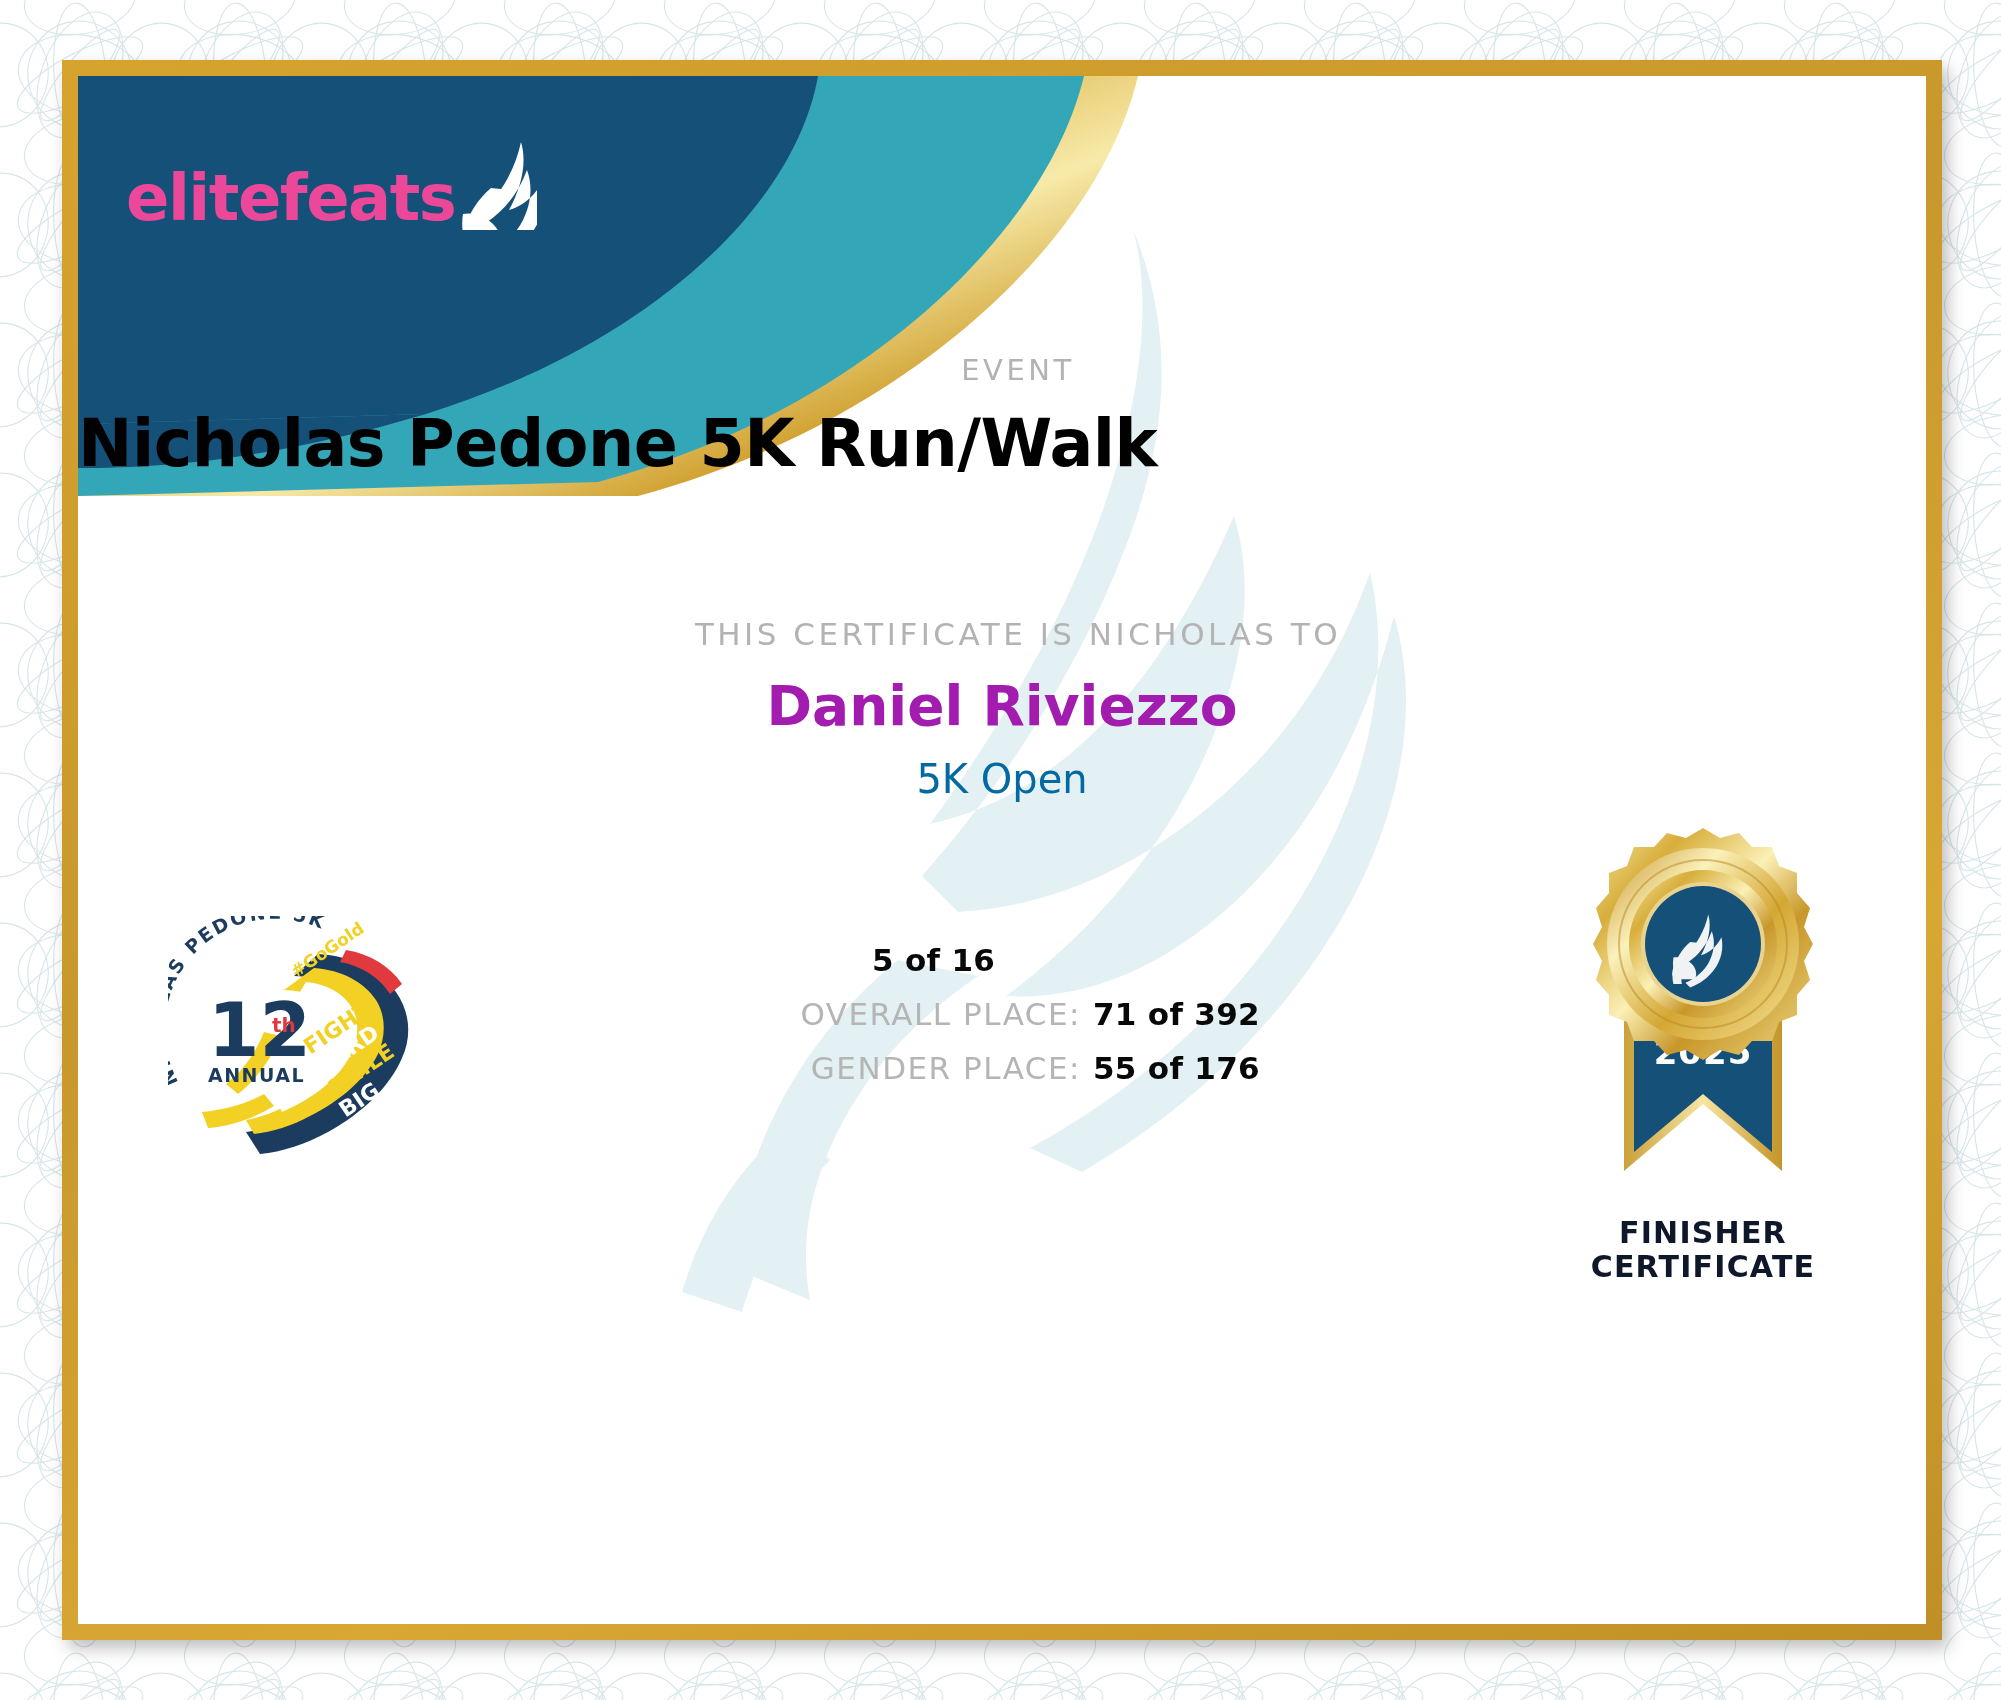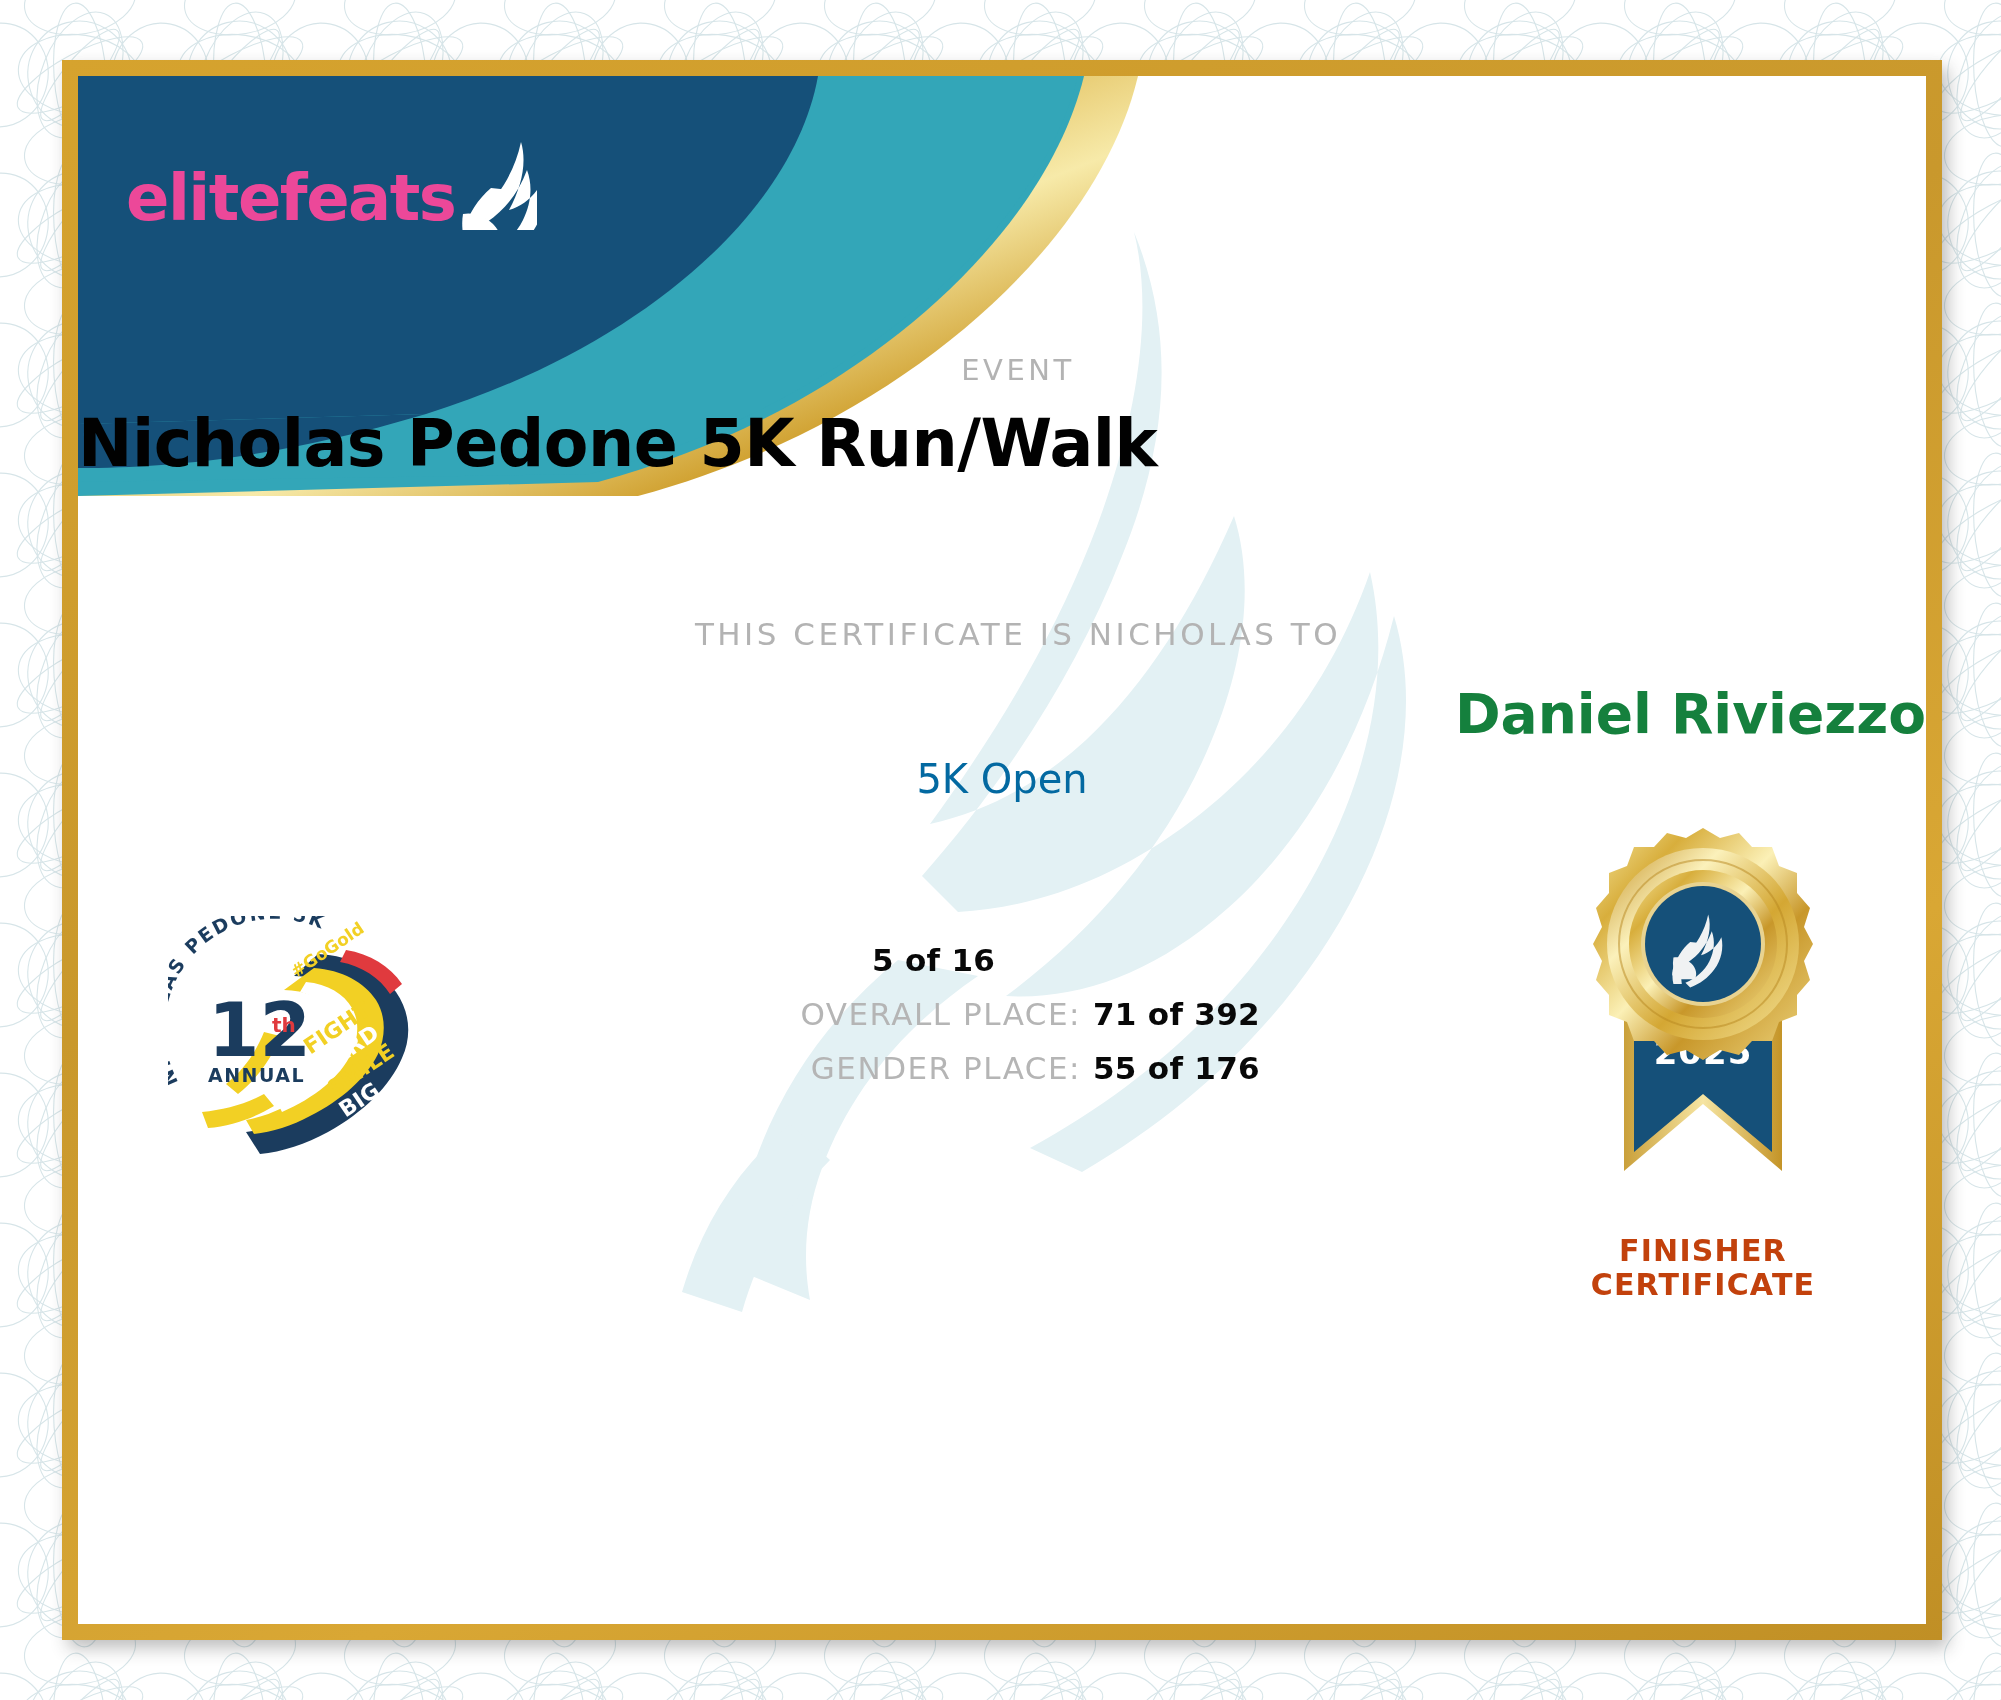--- a/index.html
+++ b/index.html
@@ -134,27 +134,26 @@
     left: 0;
     right: 0;
     top: 540px;
     font-size: 31px;
   }
   #recipient-name {
     position: absolute;
     left: 0;
     right: 0;
     top: 598px;
-    text-align: right;
+    text-align: center;
     font-family: "DejaVu Sans", sans-serif;
     font-size: 55px;
     font-weight: 700;
-    color: #15803d;
+    color: #a21caf;
     letter-spacing: 0px;
-    margin-top: 8px;
   }
   #recipient-division {
     position: absolute;
     left: 0;
     right: 0;
     top: 680px;
     text-align: center;
     font-family: "DejaVu Sans", sans-serif;
     font-size: 40px;
     font-weight: 400;
@@ -219,26 +218,26 @@
     right: 88px;
     top: 740px;
     width: 270px;
     z-index: 5;
     display: flex;
     flex-direction: column;
     align-items: center;
   }
   #medal-svg { width: 270px; height: 400px; display: block; }
   #finisher-caption {
-    margin-top: 18px;
+    margin-top: 0;
     text-align: center;
     font-family: "DejaVu Sans", sans-serif;
     font-size: 30px;
     font-weight: 700;
-    color: #c2410c;
+    color: #0f172a;
     letter-spacing: 1.2px;
     line-height: 1.12;
   }
   #finisher-caption span { display: block; }
 </style>
 </head>
 <body>
 
 <div id="page">
 

